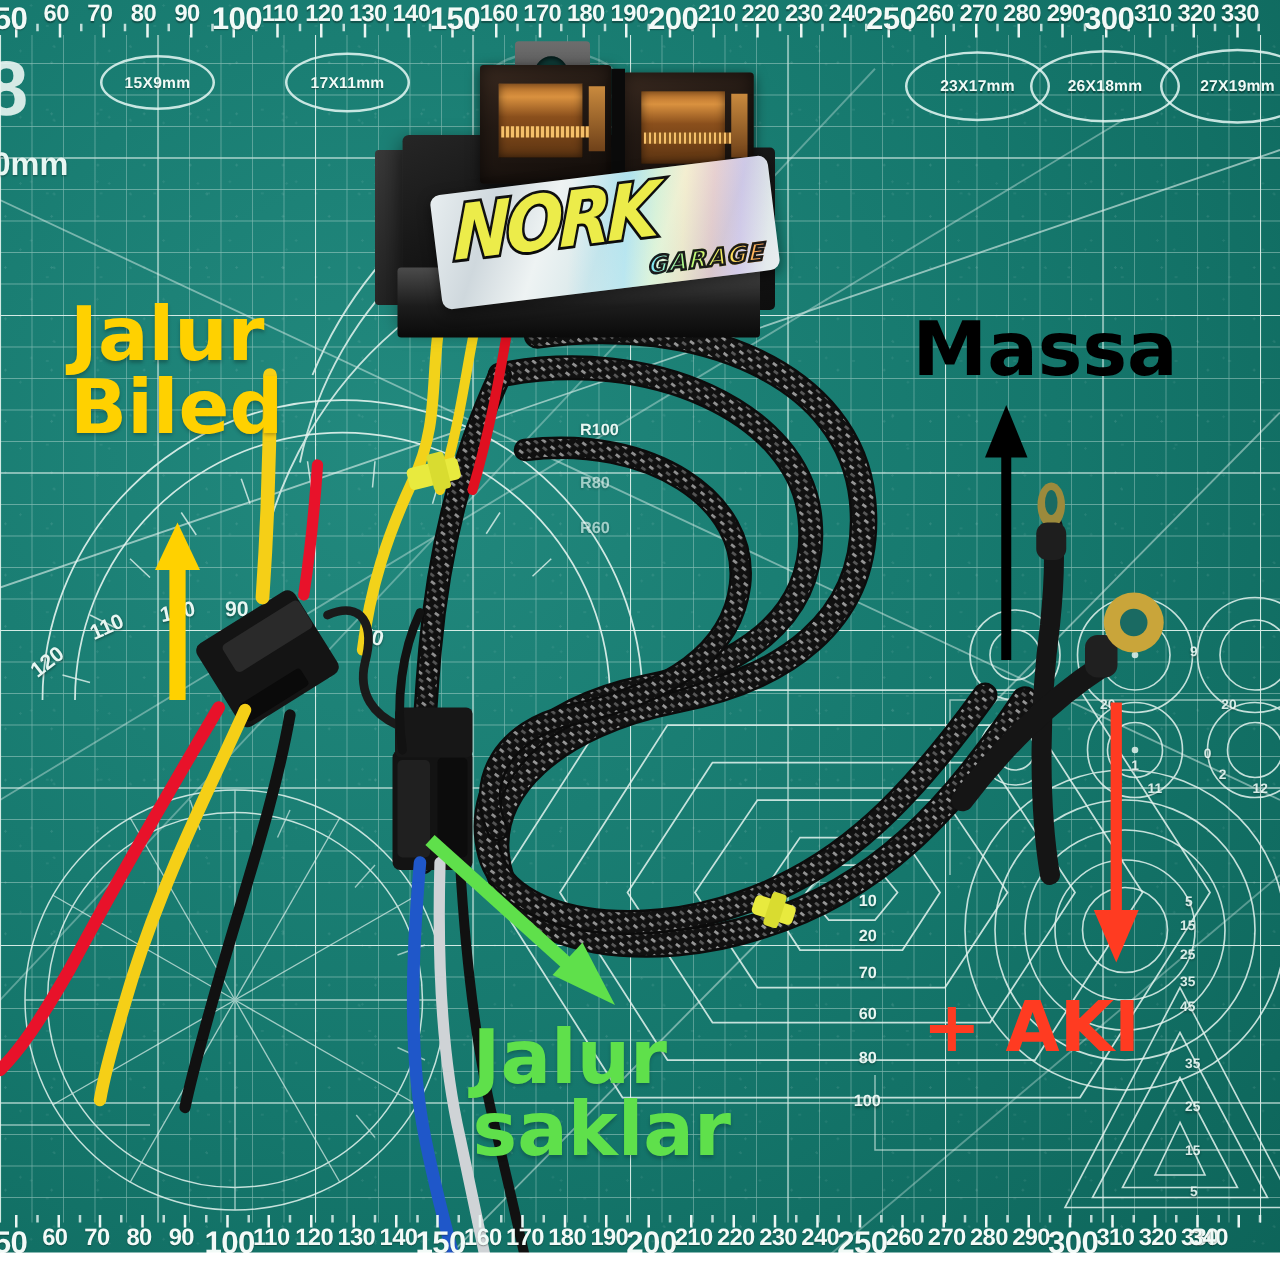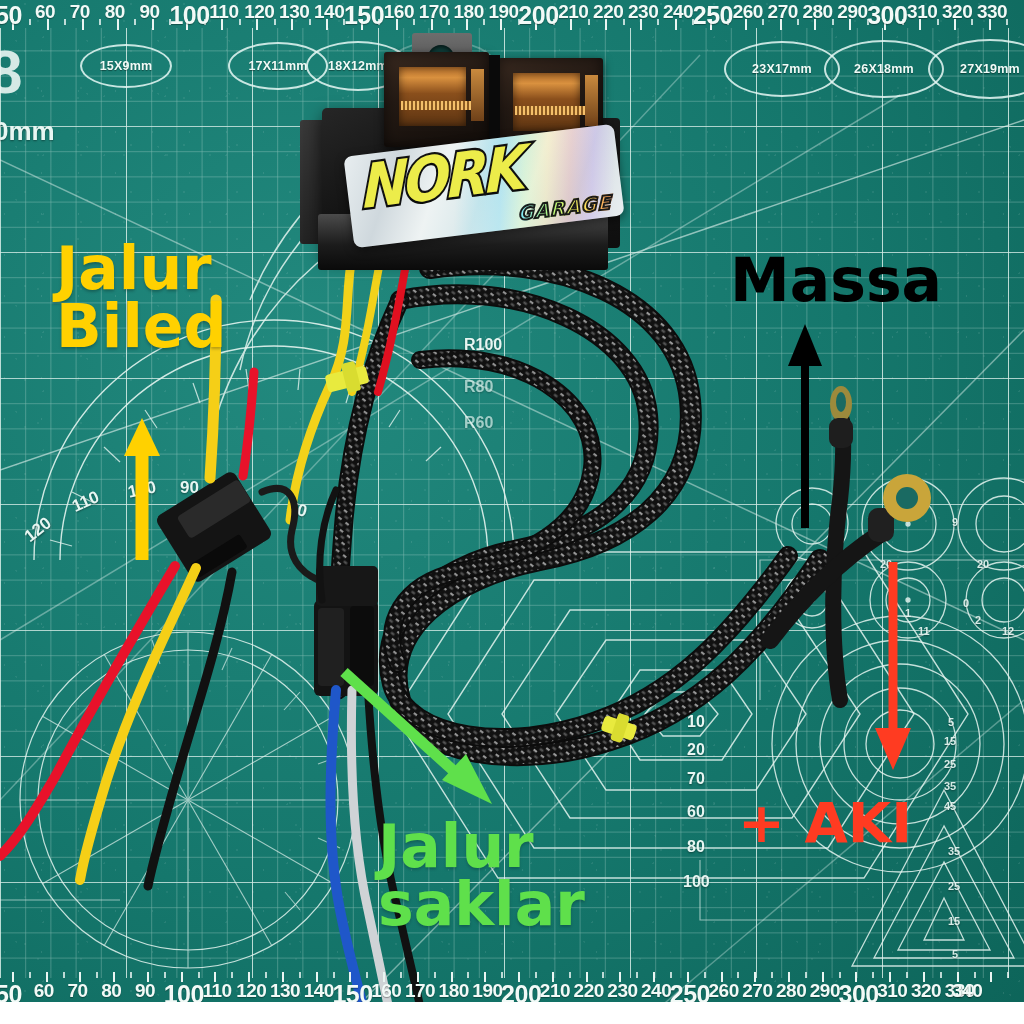--- a/index.html
+++ b/index.html
@@ -33,21 +33,21 @@
   #rulerBot{bottom:22px;}
   #whiteStrip{position:absolute;left:0;bottom:0;width:1024px;height:22px;background:#fff;}
 
   
   .oval{position:absolute;border:2px solid rgba(230,248,244,.85);border-radius:50%;
         display:flex;align-items:center;justify-content:center;
         color:#f0fbf7;font-size:12.5px;font-weight:600;letter-spacing:.2px;
         text-shadow:0 1px 1px rgba(0,0,0,.4);}
 
   
-  .matnum{position:absolute;color:#e7f6f2;font-size:16px;font-weight:600;
+  .matnum{position:absolute;color:#e7f6f2;font-size:13px;font-weight:600;
      text-shadow:0 1px 2px rgba(0,0,0,.4);}
   .matnum.sm{font-size:11px;opacity:.92;}
   .matnum.rot{transform:rotate(-38deg);}
 
   
   .hw{position:absolute;}
   #relayBody{left:322px;top:108px;width:188px;height:148px;
      background:linear-gradient(150deg,#262626 0%,#141414 45%,#0b0b0b 100%);
      border-radius:5px;box-shadow:0 6px 16px rgba(0,0,0,.55);}
   #relayBodyR{left:430px;top:118px;width:190px;height:130px;
@@ -233,21 +233,20 @@
 
       <g stroke="#e4f4ef" fill="none" stroke-width="1.2" opacity=".6">
         <path d="M760 700 L760 560 L1024 560"></path>
         <path d="M700 860 L700 920 L1024 920"></path>
         <path d="M0 900 L120 900"></path>
       </g>
     </svg>
 
     <div class="oval" style="left:80px;top:44px;width:88px;height:40px;">15X9mm</div>
     <div class="oval" style="left:228px;top:42px;width:96px;height:44px;">17X11mm</div>
-    <div class="oval" style="left:306px;top:41px;width:100px;height:46px;">18X12mm</div>
     <div class="oval" style="left:388px;top:40px;width:104px;height:48px;opacity:.35;">19X13mm</div>
     <div class="oval" style="left:724px;top:41px;width:112px;height:52px;">23X17mm</div>
     <div class="oval" style="left:824px;top:40px;width:116px;height:54px;">26X18mm</div>
     <div class="oval" style="left:928px;top:39px;width:120px;height:56px;">27X19mm</div>
 
     <div class="matnum" style="left:-6px;top:116px;font-size:26px;font-weight:700;">0mm</div>
     <div style="position:absolute;left:-12px;top:36px;font-size:62px;font-weight:800;color:#eaf6f2;opacity:.9;font-family:'Liberation Sans',sans-serif;">8</div>
 
     <div class="matnum" style="left:464px;top:336px;">R100</div>
     <div class="matnum" style="left:464px;top:378px;opacity:.65;">R80</div>

